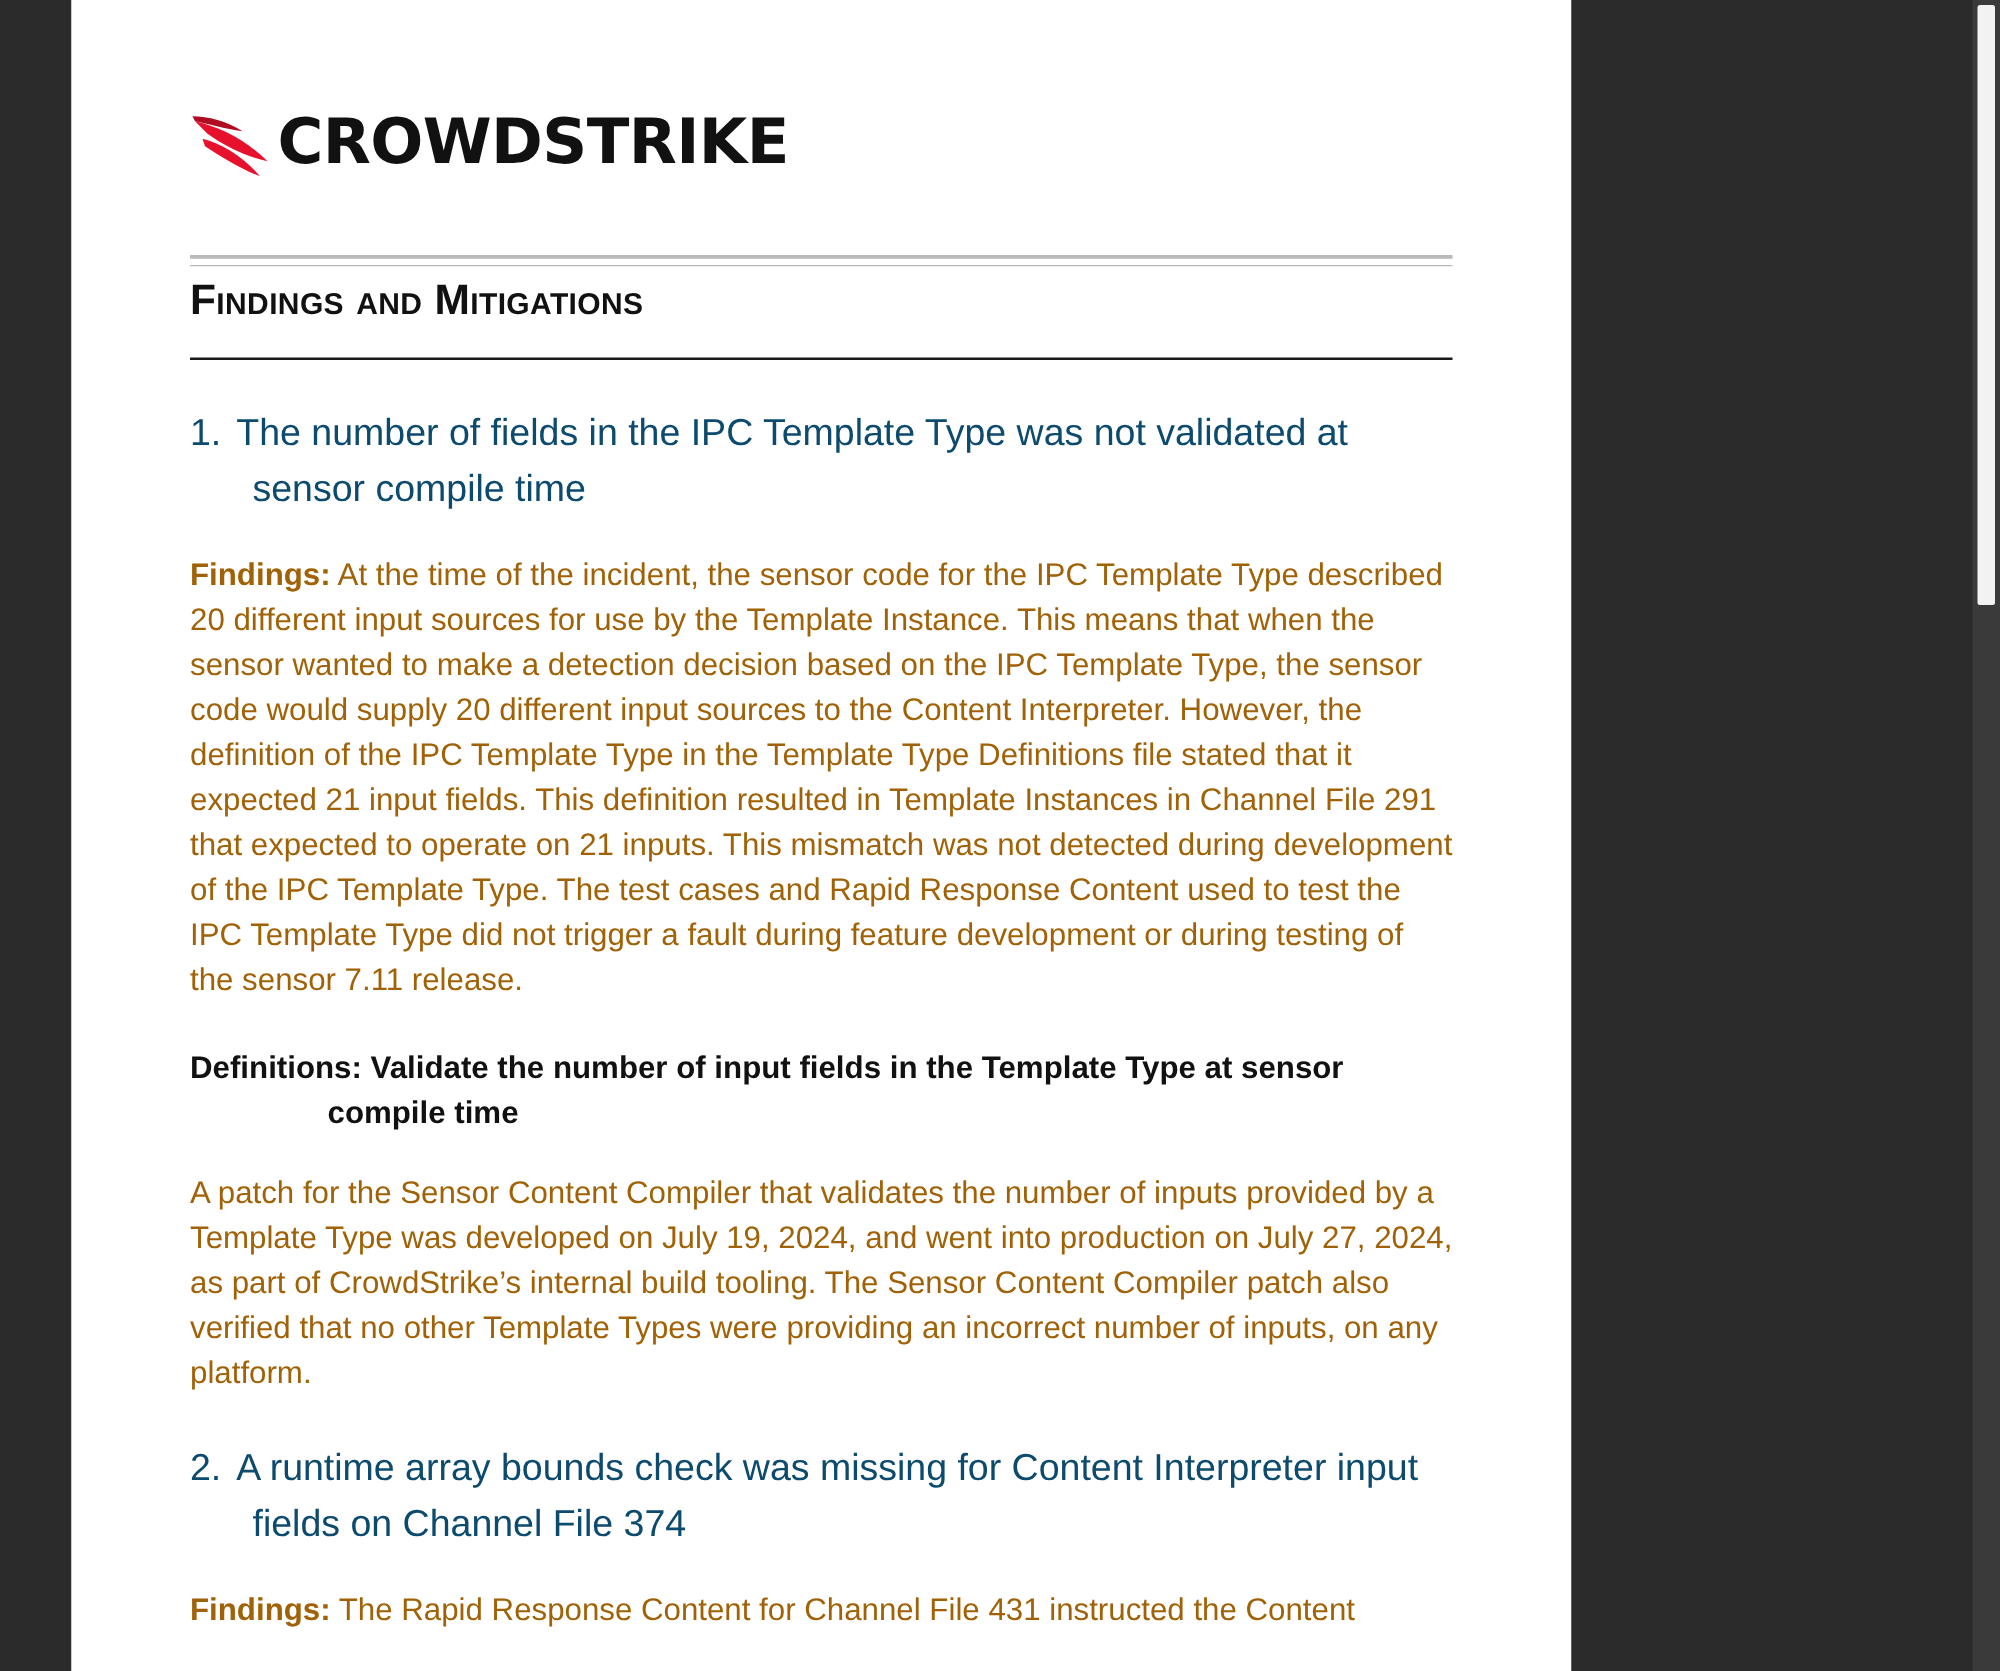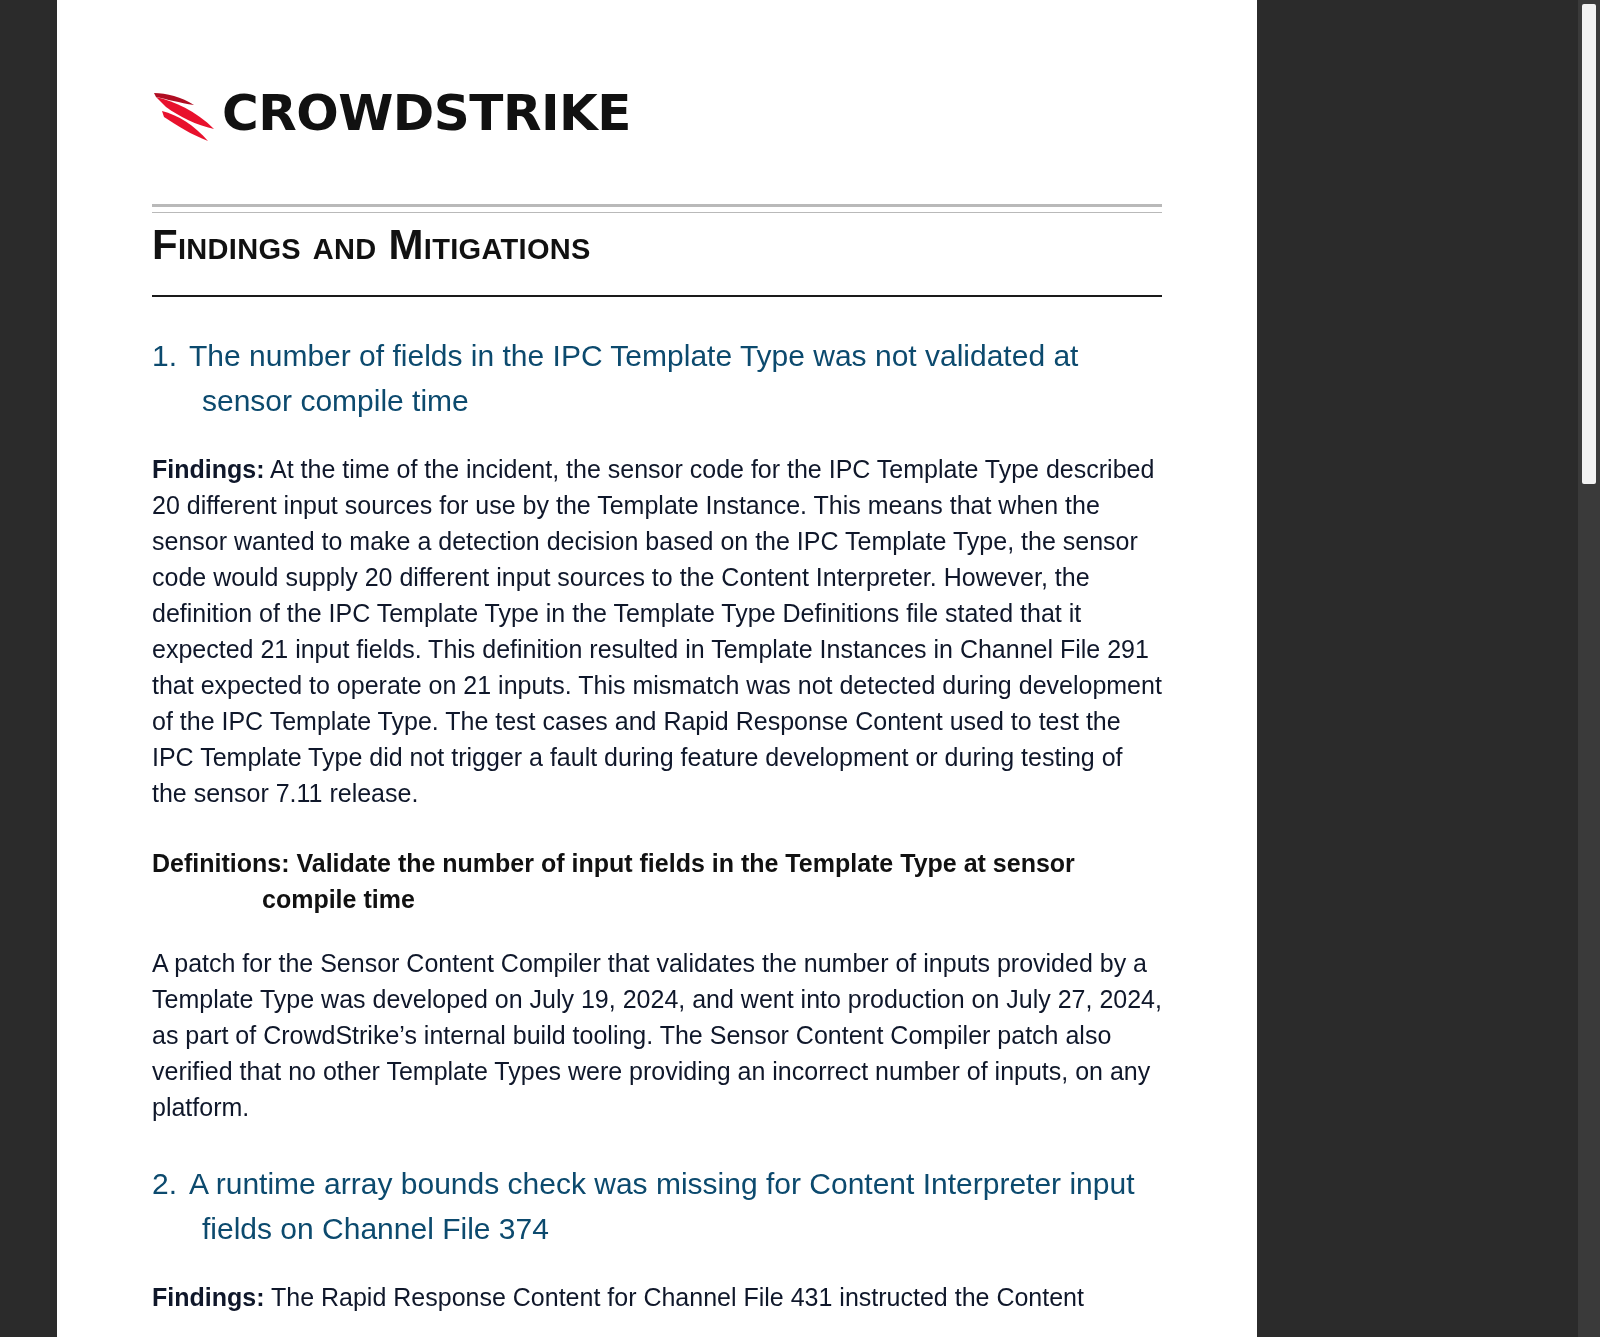--- a/index.html
+++ b/index.html
@@ -78,21 +78,21 @@
   }
   .rule-section {
     border-bottom: 2px solid #1a1a1a;
     margin-top: 16px;
   }
 
   
   .section-title {
     font-family: "Liberation Sans", sans-serif;
     font-weight: bold;
-    font-size: 42px;
+    font-size: 34px;
     color: #111111;
     letter-spacing: 0.3px;
     padding: 8px 0 10px 0;
     font-variant: small-caps;
     text-transform: none;
   }
 
   
   .finding-heading {
     color: #0c4a6e;
@@ -103,21 +103,21 @@
     padding-left: 50px;
     text-indent: -50px;
     max-width: 1180px;
   }
   .finding-heading .num { margin-right: 12px; }
 
   
   p.body {
     font-size: 25px;
     line-height: 1.44;
-    color: #0f172a;
+    color: #a16207;
     margin: 28px 0 0 0;
     max-width: 1195px;
     text-align: left;
   }
   p.body b { font-weight: bold; }
   .mitigation {
     font-size: 25px;
     line-height: 1.44;
     font-weight: bold;
     color: #111111;

